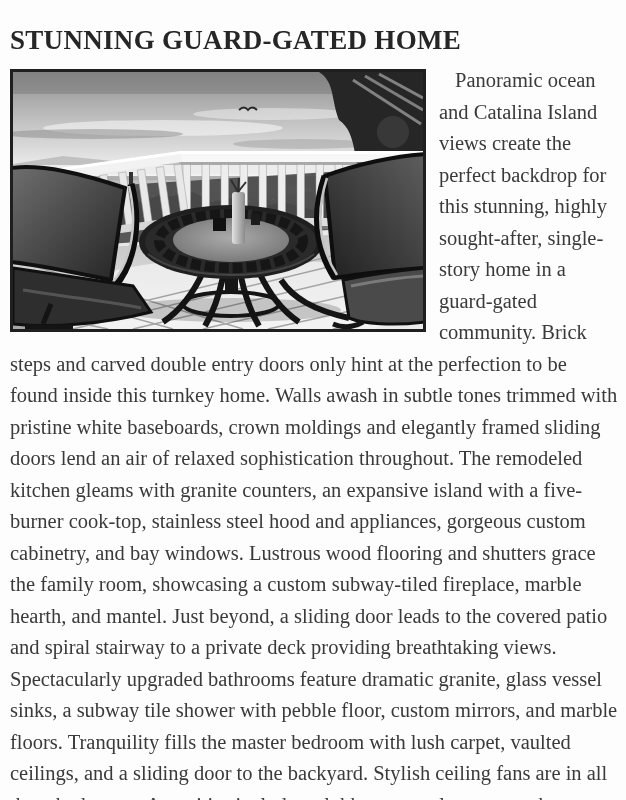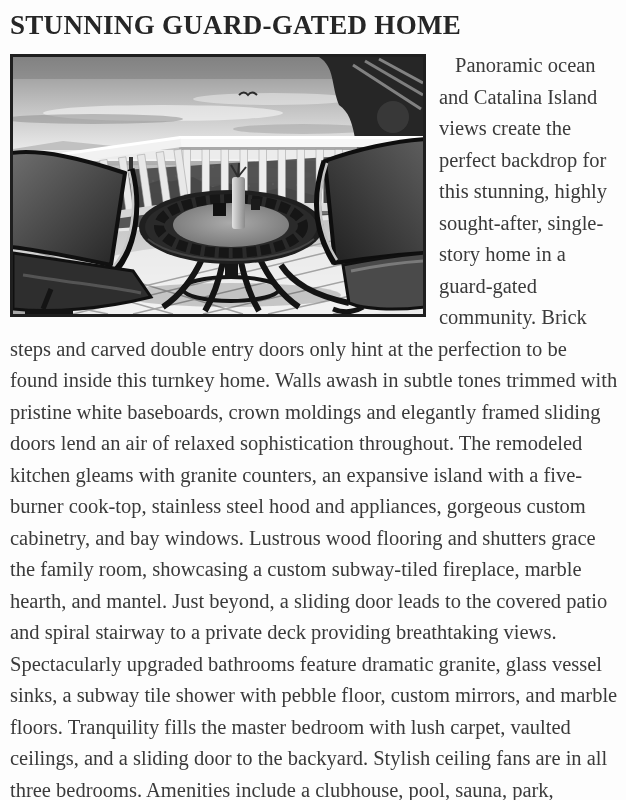--- a/index.html
+++ b/index.html
@@ -1,20 +1,20 @@
 <!DOCTYPE html>
 <html><head>
 <meta charset="utf-8">
 <style>
   html, body { margin: 0; padding: 0; background: #ffffff; }
   .page {
     width: 626px;
     height: 800px;
     box-sizing: border-box;
-    padding: 8px 8px 0 10px;
+    padding: 23px 8px 0 10px;
     background: #fdfdfd;
     overflow: hidden;
     font-family: "Liberation Serif", serif;
   }
   h1.title {
     margin: 2px 0 9px 0;
     font-size: 27px;
     font-weight: 600;
     letter-spacing: 0.3px;
     color: #262626;

